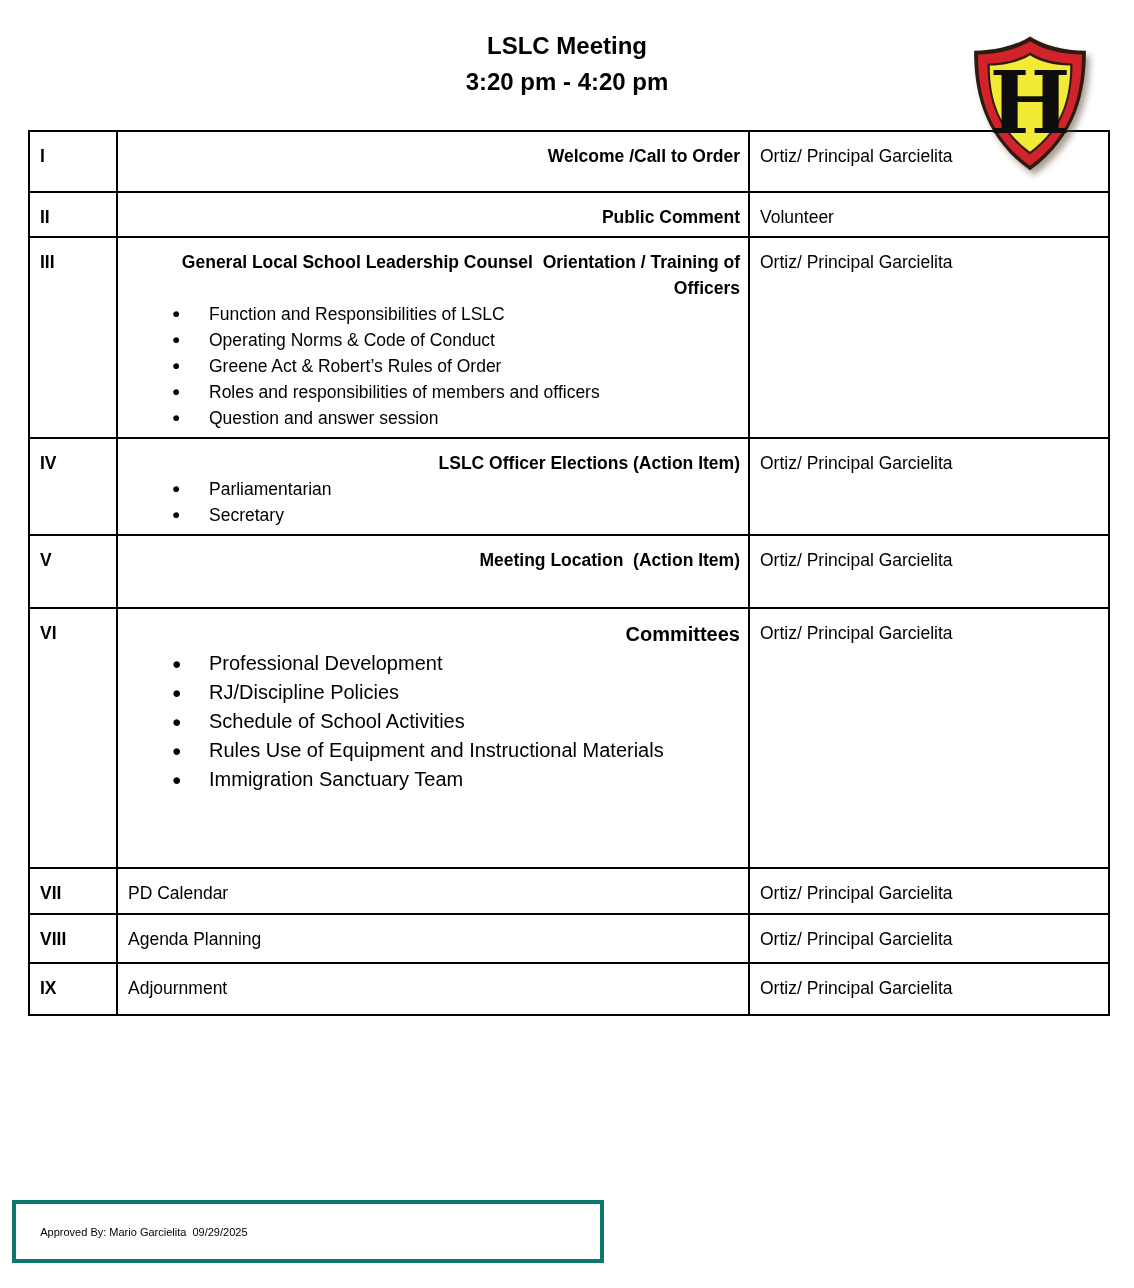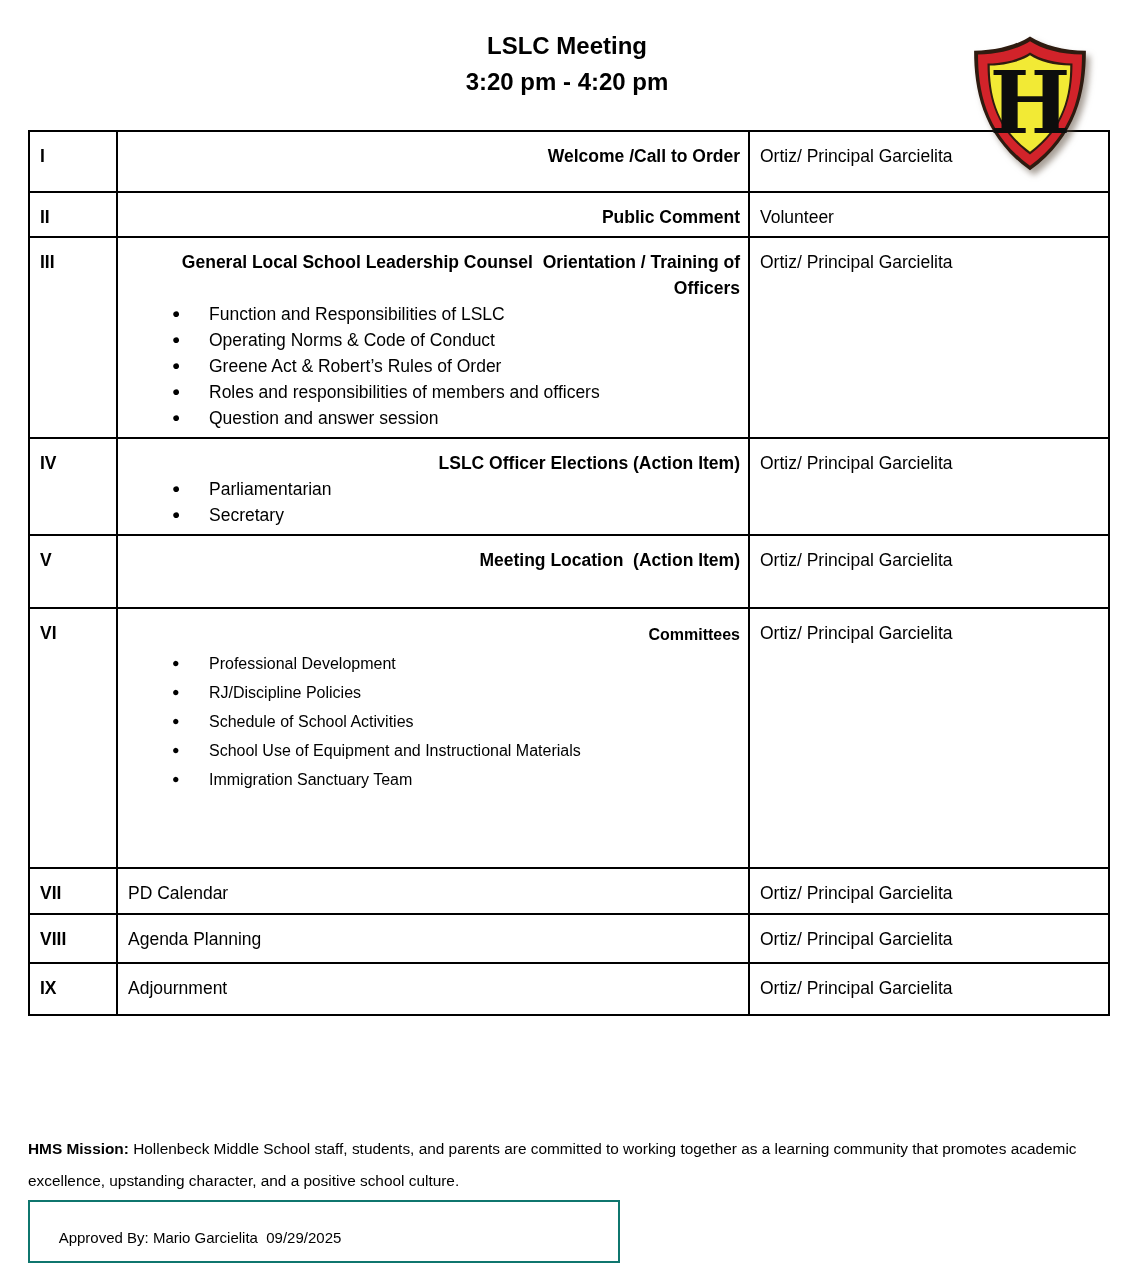--- a/index.html
+++ b/index.html
@@ -16,28 +16,28 @@
   table.agenda{border-collapse:collapse;table-layout:fixed;width:1080px;margin:30px 0 0 28px;}
   table.agenda td{border:2px solid #000;vertical-align:top;padding:11px 8px 6px 10px;}
   td.col-numeral{font-weight:bold;font-size:17.5px;line-height:26px;}
   td.col-topic{font-size:17.5px;line-height:26px;padding-left:8px;}
   td.col-presenter{font-size:17.5px;line-height:26px;}
   .topic-title{white-space:pre-wrap;}
   .topic-title.bold{font-weight:bold;text-align:right;}
   ul.topic-bullets{margin:0;padding:0;list-style:none;}
   ul.topic-bullets li{position:relative;padding-left:81px;}
   ul.topic-bullets li::before{content:"\25CF";position:absolute;left:44px;top:0;font-size:0.78em;}
-  tr.row-large td.col-topic{font-size:16px;line-height:29px;}
+  tr.row-large td.col-topic{font-size:20px;line-height:29px;}
 
   
   .mission{position:absolute;left:28px;top:1118px;width:1100px;font-size:15.4px;line-height:32px;}
   .mission .label{font-weight:bold;}
-  .approval-box{position:absolute;left:28px;top:1200px;width:592px;height:63px;
-                border:2px solid #0f766e;box-sizing:border-box;padding:10px 6px 0 12px;
-                font-size:15px;white-space:pre-wrap;}
+  .approval-box{position:absolute;left:12px;top:1200px;width:592px;height:63px;
+                border:4px solid #0f766e;box-sizing:border-box;padding:10px 6px 0 12px;
+                font-size:11px;white-space:pre-wrap;}
 </style>
 </head>
 <body>
 
 <div class="page">
 
   <header>
     <div class="title-block">
       <div>LSLC Meeting</div>
       <div>3:20 pm - 4:20 pm</div>
@@ -108,21 +108,21 @@
           <td class="col-presenter"><span>Ortiz/ Principal Garcielita</span></td>
         </tr>
         <tr class="row-large" style="height: 260px;">
           <td class="col-numeral"><span>VI</span></td>
           <td class="col-topic">
             <div class="topic-title bold">Committees</div>
             <ul class="topic-bullets">
               <li>Professional Development</li>
               <li>RJ/Discipline Policies</li>
               <li>Schedule of School Activities</li>
-              <li>School Use of Equipment and Instructional Materials</li>
+              <li>Rules Use of Equipment and Instructional Materials</li>
               <li>Immigration Sanctuary Team</li>
             </ul>
           </td>
           <td class="col-presenter"><span>Ortiz/ Principal Garcielita</span></td>
         </tr>
         <tr style="height: 46px; border-radius: 17px;">
           <td class="col-numeral"><span>VII</span></td>
           <td class="col-topic">
             <div class="topic-title">PD Calendar</div>
           </td>
@@ -138,19 +138,18 @@
         <tr style="height: 52px;">
           <td class="col-numeral"><span>IX</span></td>
           <td class="col-topic">
             <div class="topic-title">Adjournment</div>
           </td>
           <td class="col-presenter"><span>Ortiz/ Principal Garcielita</span></td>
         </tr>
       </tbody>
   </table>
 
-  <p class="mission"><span class="label">HMS Mission:</span> <span>Hollenbeck Middle School staff, students, and parents are committed to working together as a learning community that promotes academic excellence, upstanding character, and a positive school culture.</span></p>
 
   <div class="approval-box">
     <span>Approved By: Mario Garcielita  09/29/2025</span>
   </div>
 
 </div>
 
 </body></html>

